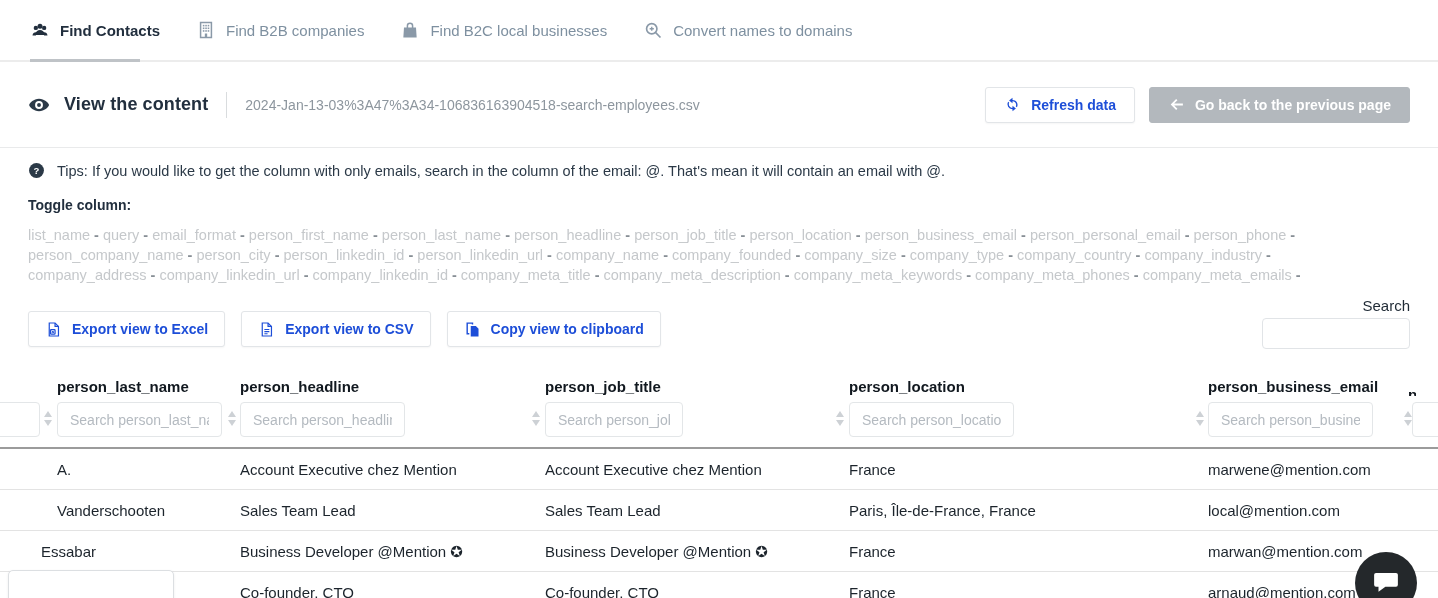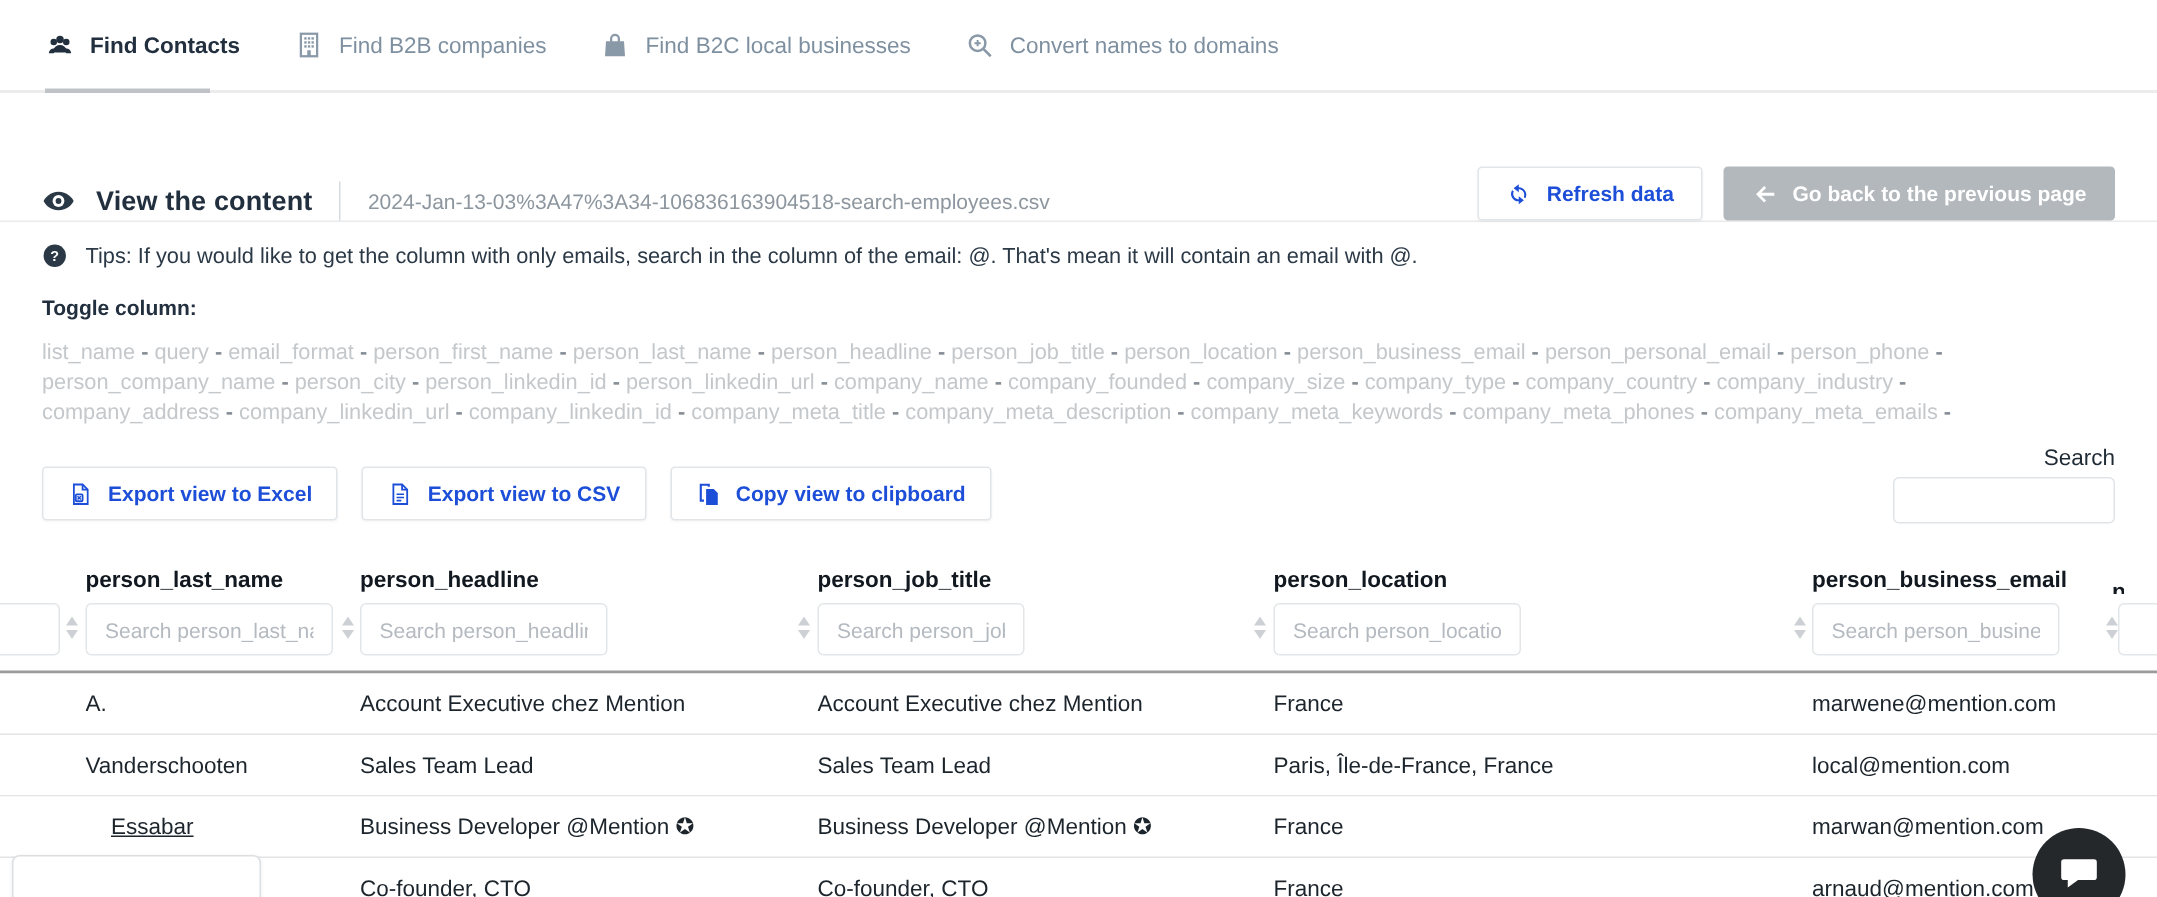--- a/index.html
+++ b/index.html
@@ -12,21 +12,21 @@
   .nav-tabs { display:flex; align-items:center; height:60px; padding-left:30px; }
   .tab { display:flex; align-items:center; gap:10px; margin-right:36px; cursor:pointer;
          font-size:15px; color:#7e90a0; white-space:nowrap; }
   .tab .ic { display:flex; width:20px; height:20px; color:#8a99a8; }
   .tab.active { color:#222f3e; font-weight:700;text-align:right; }
   .tab.active .ic { color:#222f3e; }
   .tab-underline { position:absolute; left:30px; bottom:-2px; width:110px; height:3px; background:#bfc3c7; }
 
   
   .pagehead { position:relative; height:86px; border-bottom:1px solid #e9eaeb; background:#fff;
-              display:flex; align-items:flex-end; padding:0 28px; }
+              display:flex; align-items:center; padding:0 28px; }
   .ph-left { display:flex; align-items:center; gap:14px; min-width:0; }
   .ph-left .ic { display:flex; width:22px; height:22px; color:#2b3947; }
   .page-title { font-size:18px; font-weight:700; color:#222f3e; letter-spacing:.1px; }
   .vdiv { width:1px; height:26px; background:#d9dcde; margin:0 4px; }
   .filename { font-size:14px; color:#8d969e; }
   .ph-right { margin-left:auto; display:flex; gap:14px; }
   .btn { display:flex; align-items:center; gap:10px; height:36px; padding:0 18px;
          background:#fff; border:1px solid #e2e5e8; border-radius:3px;
          font-size:14px; font-weight:600; color:#1d4ed8; cursor:pointer;
          box-shadow:0 1px 2px rgba(0,0,0,.04); font-family:inherit; }
@@ -276,21 +276,21 @@
           <span class="tcell" style="left: 1208px; width: 210px;">marwene@mention.com</span>
         </div>
         <div class="trow">
           <span class="tcell" style="left: 57px; width: 180px;">Vanderschooten</span>
           <span class="tcell" style="left: 240px; width: 300px;">Sales Team Lead</span>
           <span class="tcell" style="left: 545px; width: 300px;">Sales Team Lead</span>
           <span class="tcell" style="left: 849px; width: 355px;">Paris, Île-de-France, France</span>
           <span class="tcell" style="left: 1208px; width: 210px;">local@mention.com</span>
         </div>
         <div class="trow">
-          <span class="tcell" style="left: 74px; width: 180px; text-decoration: underline;">Essabar</span>
+          <span class="tcell" style="left: 41px; width: 180px;">Essabar</span>
           <span class="tcell" style="left: 240px; width: 300px;">Business Developer @Mention ✪</span>
           <span class="tcell" style="left: 545px; width: 300px;">Business Developer @Mention ✪</span>
           <span class="tcell" style="left: 849px; width: 355px;">France</span>
           <span class="tcell" style="left: 1208px; width: 210px;">marwan@mention.com</span>
         </div>
         <div class="trow">
           <span class="tcell" style="left: 57px; width: 180px;"></span>
           <span class="tcell" style="left: 240px; width: 300px;">Co-founder, CTO</span>
           <span class="tcell" style="left: 545px; width: 300px;">Co-founder, CTO</span>
           <span class="tcell" style="left: 849px; width: 355px;">France</span>

